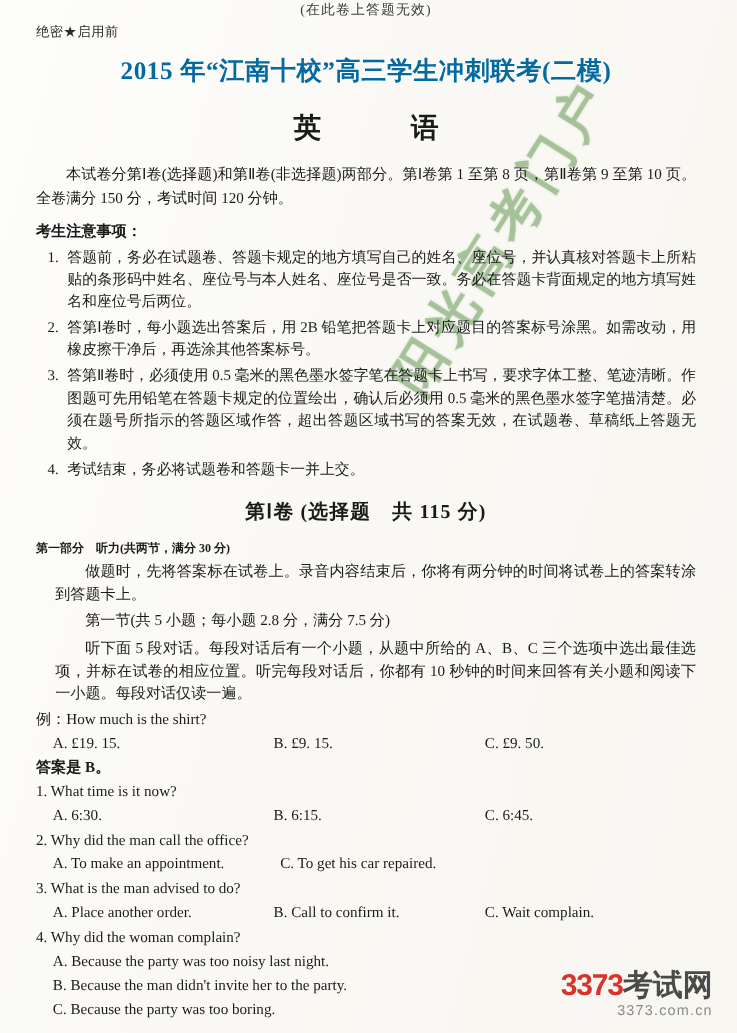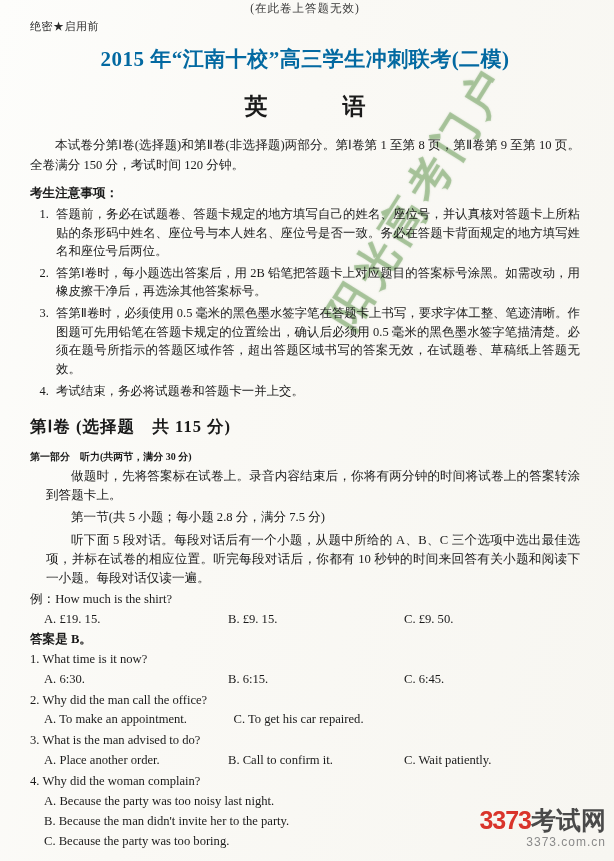--- a/index.html
+++ b/index.html
@@ -87,21 +87,21 @@
     padding: 0 0 0 22px;
     font-size: 12.4px;
     line-height: 1.5;
   }
   ol.notes > li {
     margin: 3px 0 0 0;
     text-align: justify;
     padding-left: 4px;
   }
   .section-head {
-    text-align: left;
+    text-align: center;
     font-size: 16.5px;
     font-weight: bold;
     margin: 16px 0 12px 0;
     letter-spacing: 1px;
   }
   .part-head {
     font-size: 10px;
     font-weight: bold;
     margin: 12px 0 0 0;
   }
@@ -154,21 +154,21 @@
     letter-spacing: 6px;
     white-space: nowrap;
     pointer-events: none;
     left: 268px;
     top: 168px;
     text-shadow: 0 0 2px rgba(126,168,110,0.3);
   }
   .wm-brand {
     position: absolute;
     z-index: 4;
-    right: 8px;
+    right: 20px;
     bottom: 12px;
     font-size: 25px;
     font-weight: bold;
     font-family: "Liberation Sans", sans-serif;
     pointer-events: none;
   }
   .wm-brand .b1 { color: #d9342b; letter-spacing: -1px; }
   .wm-brand .b2 { color: #4a4a4a; }
   .wm-brand .b3 {
     display: block;
@@ -246,21 +246,21 @@
       <div>C. To get his car repaired.</div>
     </div>
 
     <div class="q-line">
       <span>3.</span>
       <span>What is the man advised to do?</span>
     </div>
     <div class="opts">
       <div>A. Place another order.</div>
       <div>B. Call to confirm it.</div>
-      <div>C. Wait patiently.</div>
+      <div>C. Wait complain.</div>
     </div>
 
     <div class="q-line">
       <span>4.</span>
       <span>Why did the woman complain?</span>
     </div>
     <div class="opt-stack">A. Because the party was too noisy last night.</div>
     <div class="opt-stack">B. Because the man didn't invite her to the party.</div>
     <div class="opt-stack">C. Because the party was too boring.</div>
 

